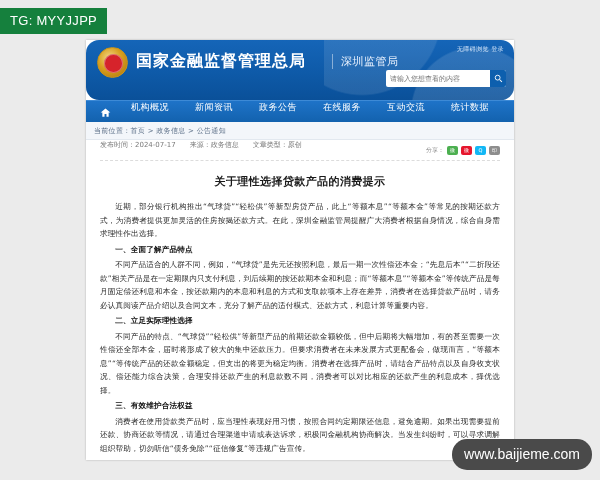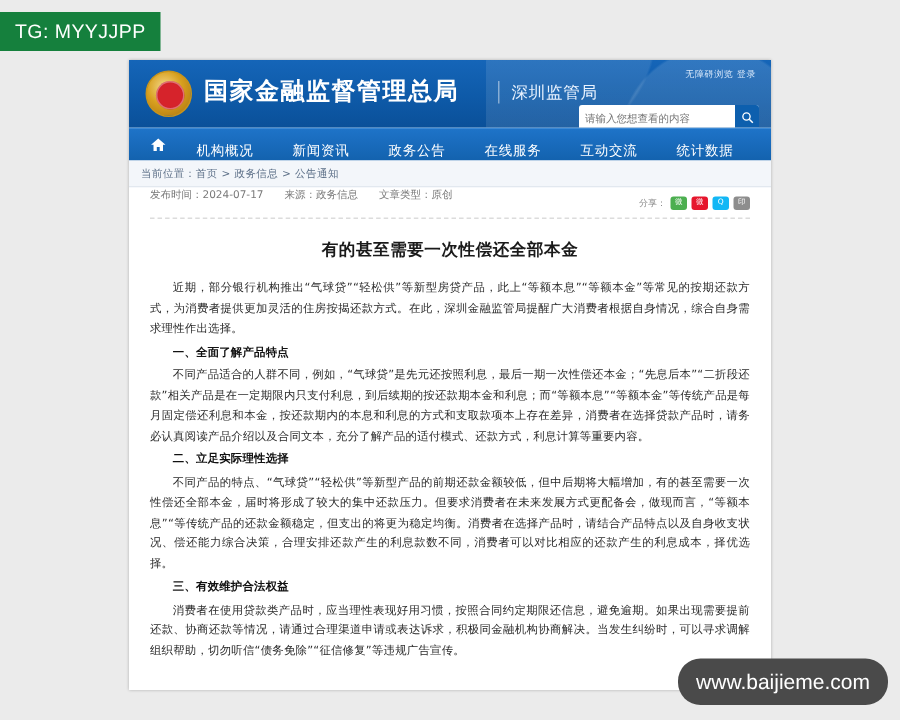--- a/index.html
+++ b/index.html
@@ -52,23 +52,24 @@
     width: 428px;
     height: 420px;
     background: #ffffff;
     box-shadow: 0 0 2px rgba(0,0,0,0.25);
     overflow: hidden;
   }
 
   
   .site-header {
     position: relative;
-    height: 45px;
+    height: 60px;
     background: linear-gradient(180deg, #1565b8 0%, #0e5aa8 55%, #0a5099 100%);
     overflow: hidden;
+    border-radius: 13px;
   }
   .hdr-deco {
     position: absolute;
     right: 0; top: 0; bottom: 0;
     width: 190px;
     background:
       radial-gradient(circle at 80% 120%, rgba(255,255,255,0.12) 0 38%, rgba(255,255,255,0) 39%),
       radial-gradient(circle at 20% -40%, rgba(255,255,255,0.10) 0 45%, rgba(255,255,255,0) 46%);
   }
   .emblem {
@@ -147,21 +148,21 @@
     justify-content: center;
   }
   .search-btn svg { display:block; }
 
   
   .nav {
     height: 22px;
     background: linear-gradient(180deg, #1e73c8 0%, #1362ae 100%);
     border-top: 1px solid #3d8ad6;
     display: flex;
-    align-items: flex-end;
+    align-items: flex-start;
     padding-left: 6px;
     box-sizing: border-box;
   }
   .nav-home {
     width: 26px; height: 22px;
     display: flex; align-items: center; justify-content: center;
   }
   .nav-item {
     color: #ffffff;
     font-size: 9px;
@@ -307,21 +308,21 @@
         <span>文章类型：原创</span>
         <span class="share">
           <span class="share-label">分享：</span>
           <span class="dot" style="background:#4caf50">微</span>
           <span class="dot" style="background:#e6162d">微</span>
           <span class="dot" style="background:#12b7f5">Q</span>
           <span class="dot" style="background:#8d8d8d">印</span>
         </span>
       </div>
 
-      <div class="doc-title">有的甚至需要一次性偿还全部本金</div>
+      <div class="doc-title">关于理性选择贷款产品的消费提示</div>
 
       <p class="para">近期，部分银行机构推出“气球贷”“轻松供”等新型房贷产品，此上“等额本息”“等额本金”等常见的按期还款方式，为消费者提供更加灵活的住房按揭还款方式。在此，深圳金融监管局提醒广大消费者根据自身情况，综合自身需求理性作出选择。</p>
       <p class="para head">一、全面了解产品特点</p>
       <p class="para">不同产品适合的人群不同，例如，“气球贷”是先元还按照利息，最后一期一次性偿还本金；“先息后本”“二折段还款”相关产品是在一定期限内只支付利息，到后续期的按还款期本金和利息；而“等额本息”“等额本金”等传统产品是每月固定偿还利息和本金，按还款期内的本息和利息的方式和支取款项本上存在差异，消费者在选择贷款产品时，请务必认真阅读产品介绍以及合同文本，充分了解产品的适付模式、还款方式，利息计算等重要内容。</p>
       <p class="para head">二、立足实际理性选择</p>
       <p class="para">不同产品的特点、“气球贷”“轻松供”等新型产品的前期还款金额较低，但中后期将大幅增加，有的甚至需要一次性偿还全部本金，届时将形成了较大的集中还款压力。但要求消费者在未来发展方式更配备会，做现而言，“等额本息”“等传统产品的还款金额稳定，但支出的将更为稳定均衡。消费者在选择产品时，请结合产品特点以及自身收支状况、偿还能力综合决策，合理安排还款产生的利息款数不同，消费者可以对比相应的还款产生的利息成本，择优选择。</p>
       <p class="para head">三、有效维护合法权益</p>
       <p class="para">消费者在使用贷款类产品时，应当理性表现好用习惯，按照合同约定期限还信息，避免逾期。如果出现需要提前还款、协商还款等情况，请通过合理渠道申请或表达诉求，积极同金融机构协商解决。当发生纠纷时，可以寻求调解组织帮助，切勿听信“债务免除”“征信修复”等违规广告宣传。</p>
 
       <div class="fade-bottom"></div>

